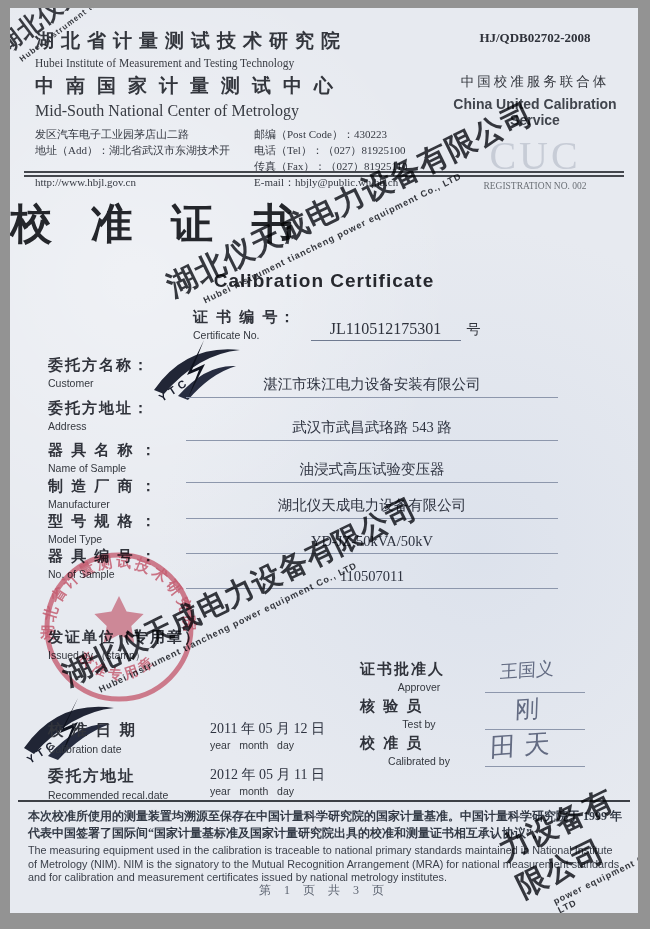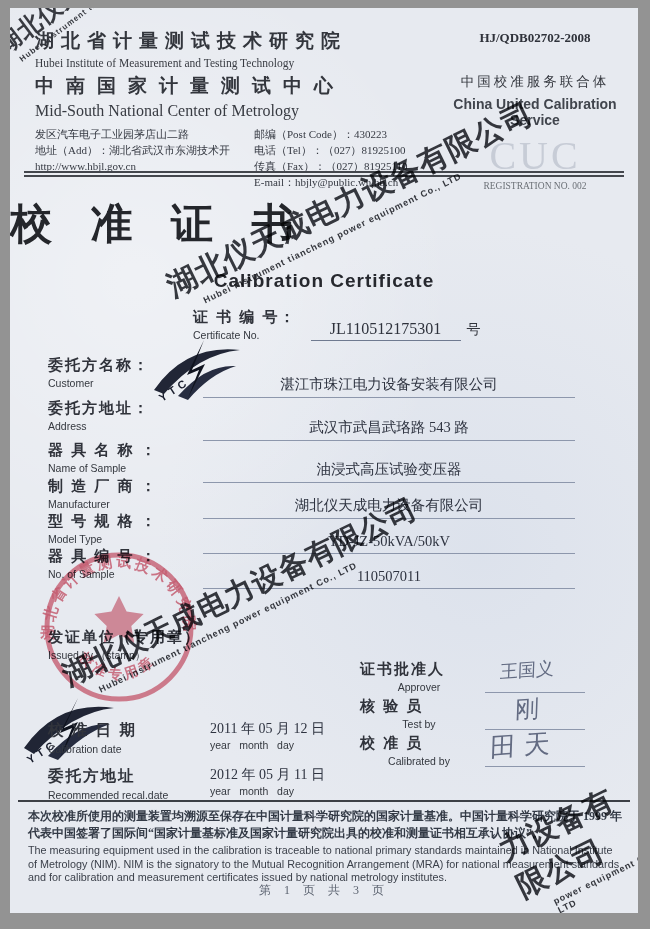--- a/index.html
+++ b/index.html
@@ -17,21 +17,21 @@
   .serif { font-family:"Liberation Serif", serif; }
 
   
   .hdr-left { position:absolute; left:25px; top:20px; width:395px; }
   .hdr-zh1 { font-size:19px; font-weight:bold; letter-spacing:7px; color:#33363d; }
   .hdr-en1 { font-size:11.5px; margin:3px 0 4px; color:#383b42; }
   .hdr-zh2 { font-size:19px; font-weight:bold; letter-spacing:12px; color:#33363d; }
   .hdr-en2 { font-size:16px; margin:3px 0 6px; color:#383b42; }
   .contact { display:grid; grid-template-columns:215px 180px; column-gap:4px; font-size:11px; line-height:16px; color:#363a43; }
   .contact .c1, .contact .c2 { font-family:"Liberation Serif", serif; }
-  .contact .web { }
+  .contact .web { margin-top:16px; }
 
   .hdr-right { position:absolute; left:430px; top:22px; width:190px; text-align:center; }
   .std-no { font-family:"Liberation Serif", serif; font-weight:bold; font-size:13px; color:#2f323a; }
   .cuc-zh { margin-top:27px; font-size:13.5px; letter-spacing:3px; color:#35383f; font-family:"Liberation Serif", serif; }
   .cuc-en { margin-top:5px; font-size:14px; font-weight:bold; color:#41454d; }
   .cuc-big { margin-top:4px; font-family:"Liberation Serif", serif; font-size:40px; letter-spacing:3px; color:#c7ccd6; }
   .cuc-reg { margin-top:2px; font-size:9.5px; color:#6b7076; font-family:"Liberation Serif", serif; }
 
   .dbl-rule { position:absolute; left:14px; top:163px; width:600px; height:6px;
     border-top:2px solid #44474d; border-bottom:2px solid #44474d; }
@@ -47,21 +47,21 @@
   .certno .lbl { margin-right:14px; }
   .lbl-zh { font-size:15px; font-weight:bold; letter-spacing:2px; color:#30333b; }
   .lbl-en { font-size:10.5px; color:#34383f; margin-top:2px; }
   .certno .val { font-family:"Liberation Serif", serif; font-size:16px; width:150px; text-align:center;
     border-bottom:1px solid #6f7a90; padding:0 4px 2px; color:#2e323c; }
   .certno .suffix { font-size:14px; margin-left:6px; padding-bottom:2px; color:#30333b; }
 
   
   .frow { position:absolute; left:0; width:100%; height:42px;padding-left:33px; }
   .frow .f-label { position:absolute; left:38px; top:0; }
-  .frow .f-value { position:absolute; left:193px; width:372px; bottom:0;
+  .frow .f-value { position:absolute; left:176px; width:372px; bottom:0;
     text-align:center; border-bottom:1px solid #8d97ac; padding-bottom:3px;
     font-family:"Liberation Serif", serif; font-size:14.5px; color:#2e3340; }
 
   .issued { position:absolute; left:38px; top:604px;margin-top:16px; }
 
   
   .signers { position:absolute; left:350px; top:652px; width:230px; }
   .srow { position:relative; height:37px; }
   .srow .s-label { position:absolute; left:0; top:0; width:118px; }
   .srow .s-label .lbl-en { text-align:center; }

